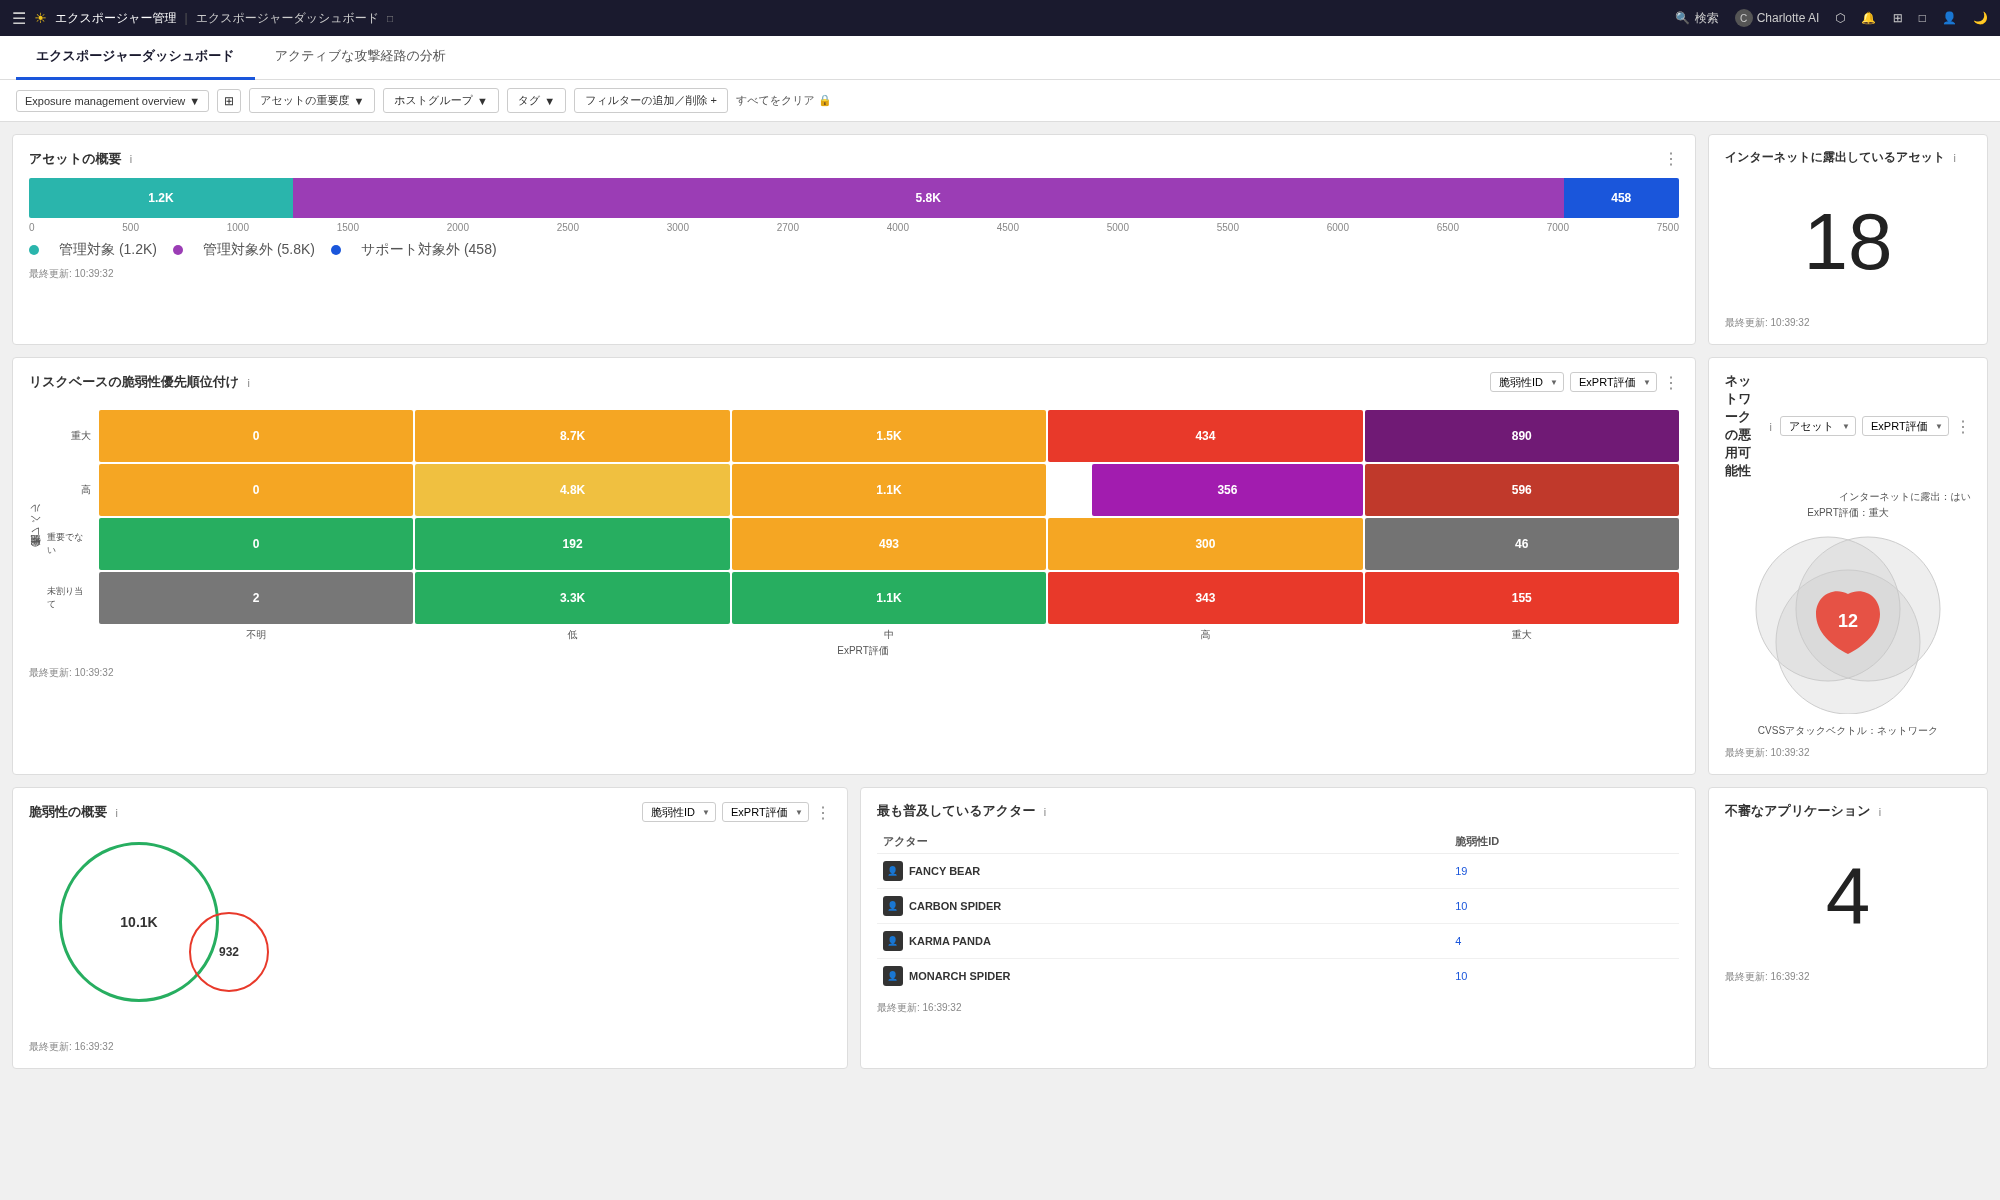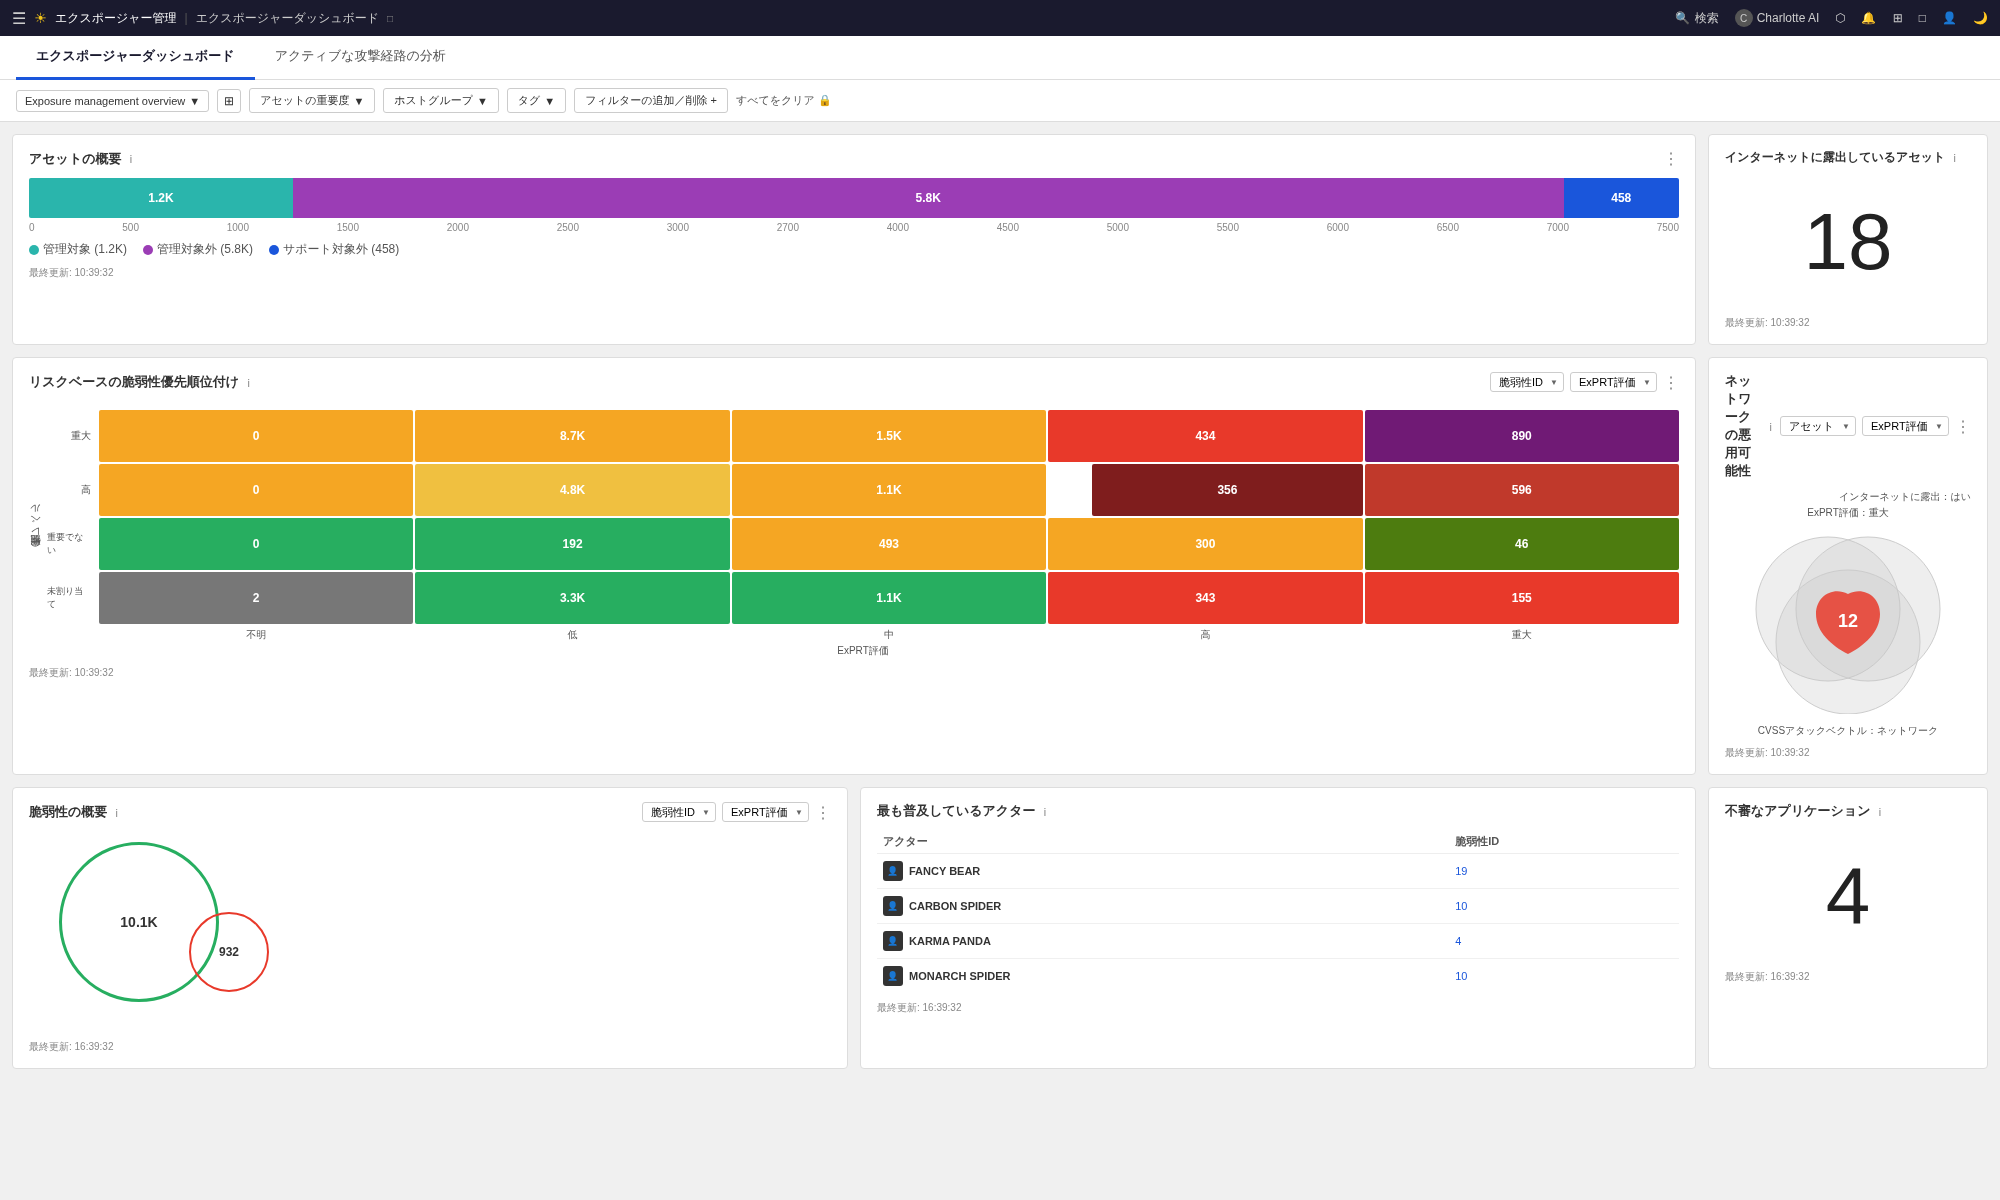--- a/index.html
+++ b/index.html
@@ -136,21 +136,21 @@
       margin-top: 4px;
       color: #888;
       font-size: 10px;
     }
     .bar-legend {
       display: flex;
       gap: 16px;
       margin-top: 8px;
       flex-wrap: wrap;
     }
-    .legend-item { display: flex; align-items: center; gap: 4px; font-size: 12px; color: #555; }
+    .legend-item { display: flex; align-items: center; gap: 20px; font-size: 14px; color: #555; }
     .legend-dot { width: 10px; height: 10px; border-radius: 50%; }
 
     
     .vuln-priority { grid-column: 1; grid-row: 2; }
     .network-exploit { grid-column: 2; grid-row: 2; }
 
     
     .heatmap { margin-top: 8px; }
     .heatmap-grid {
       display: grid;
@@ -463,21 +463,21 @@
             <div class="heatmap-label">高</div>
             <div class="heatmap-cell" style="background:#f5a623;">
               <span>0</span>
             </div>
             <div class="heatmap-cell" style="background:#f0c040;">
               <span>4.8K</span>
             </div>
             <div class="heatmap-cell" style="background:#f5a623;">
               <span>1.1K</span>
             </div>
-            <div class="heatmap-cell" style="background:#7f1d1d;margin-left:44px;">
+            <div class="heatmap-cell" style="background:#a21caf;margin-left:44px;">
               <span>356</span>
             </div>
             <div class="heatmap-cell" style="background:#c0392b;">
               <span>596</span>
             </div>
           </div>
 
           <div class="heatmap-grid" style="margin-top:2px;">
             <div class="heatmap-label" style="font-size:9px;">重要でない</div>
             <div class="heatmap-cell" style="background:#27ae60;">
@@ -485,21 +485,21 @@
             </div>
             <div class="heatmap-cell" style="background:#27ae60;">
               <span>192</span>
             </div>
             <div class="heatmap-cell" style="background:#f5a623;">
               <span>493</span>
             </div>
             <div class="heatmap-cell" style="background:#f5a623;">
               <span>300</span>
             </div>
-            <div class="heatmap-cell" style="background:#4d7c0f;">
+            <div class="heatmap-cell" style="background:#737373;">
               <span>46</span>
             </div>
           </div>
 
           <div class="heatmap-grid" style="margin-top:2px;">
             <div class="heatmap-label" style="font-size:9px;">未割り当て</div>
             <div class="heatmap-cell" style="background:#777;">
               <span>2</span>
             </div>
             <div class="heatmap-cell" style="background:#27ae60;">

